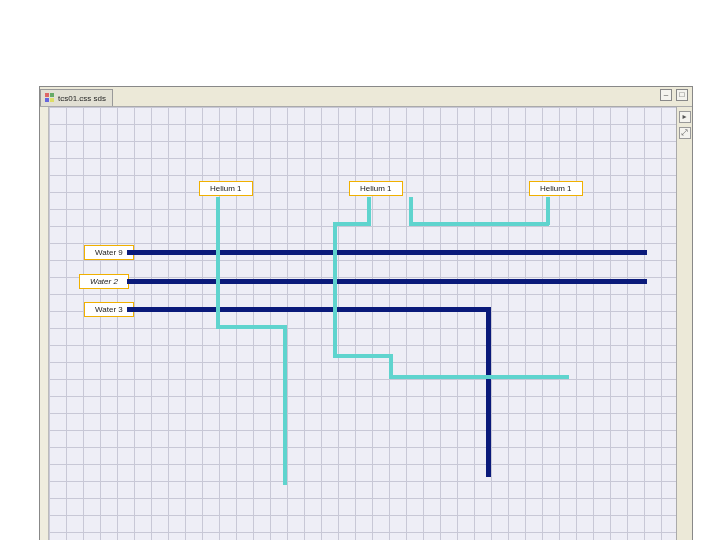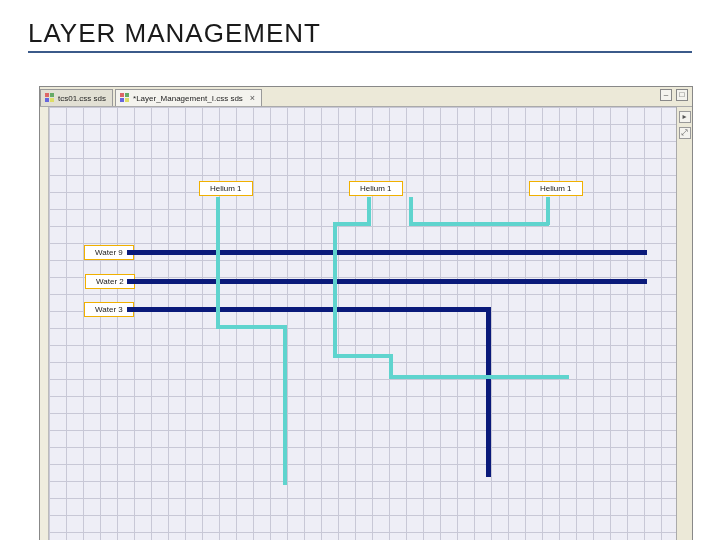--- a/index.html
+++ b/index.html
@@ -27,63 +27,50 @@
   .rtool { width:12px; height:12px; border:1px solid #999; background:#f4f3ee; font-size:8px; line-height:10px; text-align:center; color:#555;}
   .box { position: absolute; background: #fff; border: 1px solid #f0b000; font-size: 8px; padding: 2px 10px; color: #222; white-space: nowrap; }
   .pipe { position: absolute; }
   .pipe-dark { background: #0a1a7a; }
   .pipe-cyan { background: #5fd4ce; }
 </style>
 </head>
 <body>
 
 <div class="slide">
-  <h1 class="title">LAYER MANAGEMENT</h1>
 
   <div class="app">
     <div class="tabbar">
       <div class="tab inactive">
         <span class="tab-icon">
           <svg viewBox="0 0 10 10">
               <rect x="0" y="0" width="4" height="4" fill="#d66"></rect>
               <rect x="5" y="0" width="4" height="4" fill="#6a6"></rect>
               <rect x="0" y="5" width="4" height="4" fill="#66d"></rect>
               <rect x="5" y="5" width="4" height="4" fill="#dd6"></rect>
             </svg>
         </span>
         <span>tcs01.css sds</span>
-      </div>
-      <div class="tab">
-        <span class="tab-icon">
-          <svg viewBox="0 0 10 10">
-              <rect x="0" y="0" width="4" height="4" fill="#d66"></rect>
-              <rect x="5" y="0" width="4" height="4" fill="#6a6"></rect>
-              <rect x="0" y="5" width="4" height="4" fill="#66d"></rect>
-              <rect x="5" y="5" width="4" height="4" fill="#dd6"></rect>
-            </svg>
-        </span>
-        <span>*Layer_Management_I.css sds</span>
-        <span class="close-x">×</span>
       </div>
       <div class="winicons">
         <span>–</span>
         <span>□</span>
       </div>
     </div>
 
     <div class="canvas-wrap">
       <div class="ruler-side"></div>
       <div class="canvas">
 
         <div class="box" style="left:150px; top:74px;">Helium 1</div>
         <div class="box" style="left:300px; top:74px;">Helium 1</div>
         <div class="box" style="left:480px; top:74px;">Helium 1</div>
 
         <div class="box" style="left:35px; top:138px;">Water 9</div>
-        <div class="box" style="left:36px; top:167px;">Water 2</div>
+        <div class="box" style="left:30px; top:167px;font-style:italic;">Water 2</div>
         <div class="box" style="left:35px; top:195px;">Water 3</div>
 
         <div class="pipe pipe-dark" style="left:78px; top:143px; width:520px; height:5px;"></div>
         <div class="pipe pipe-dark" style="left:78px; top:172px; width:520px; height:5px;"></div>
         <div class="pipe pipe-dark" style="left:78px; top:200px; width:364px; height:5px;"></div>
 
         <div class="pipe pipe-dark" style="left:437px; top:200px; width:5px; height:170px;"></div>
 
         <div class="pipe pipe-cyan" style="left:167px; top:90px; width:4px; height:128px;"></div>
         <div class="pipe pipe-cyan" style="left:167px; top:218px; width:70px; height:4px;"></div>

